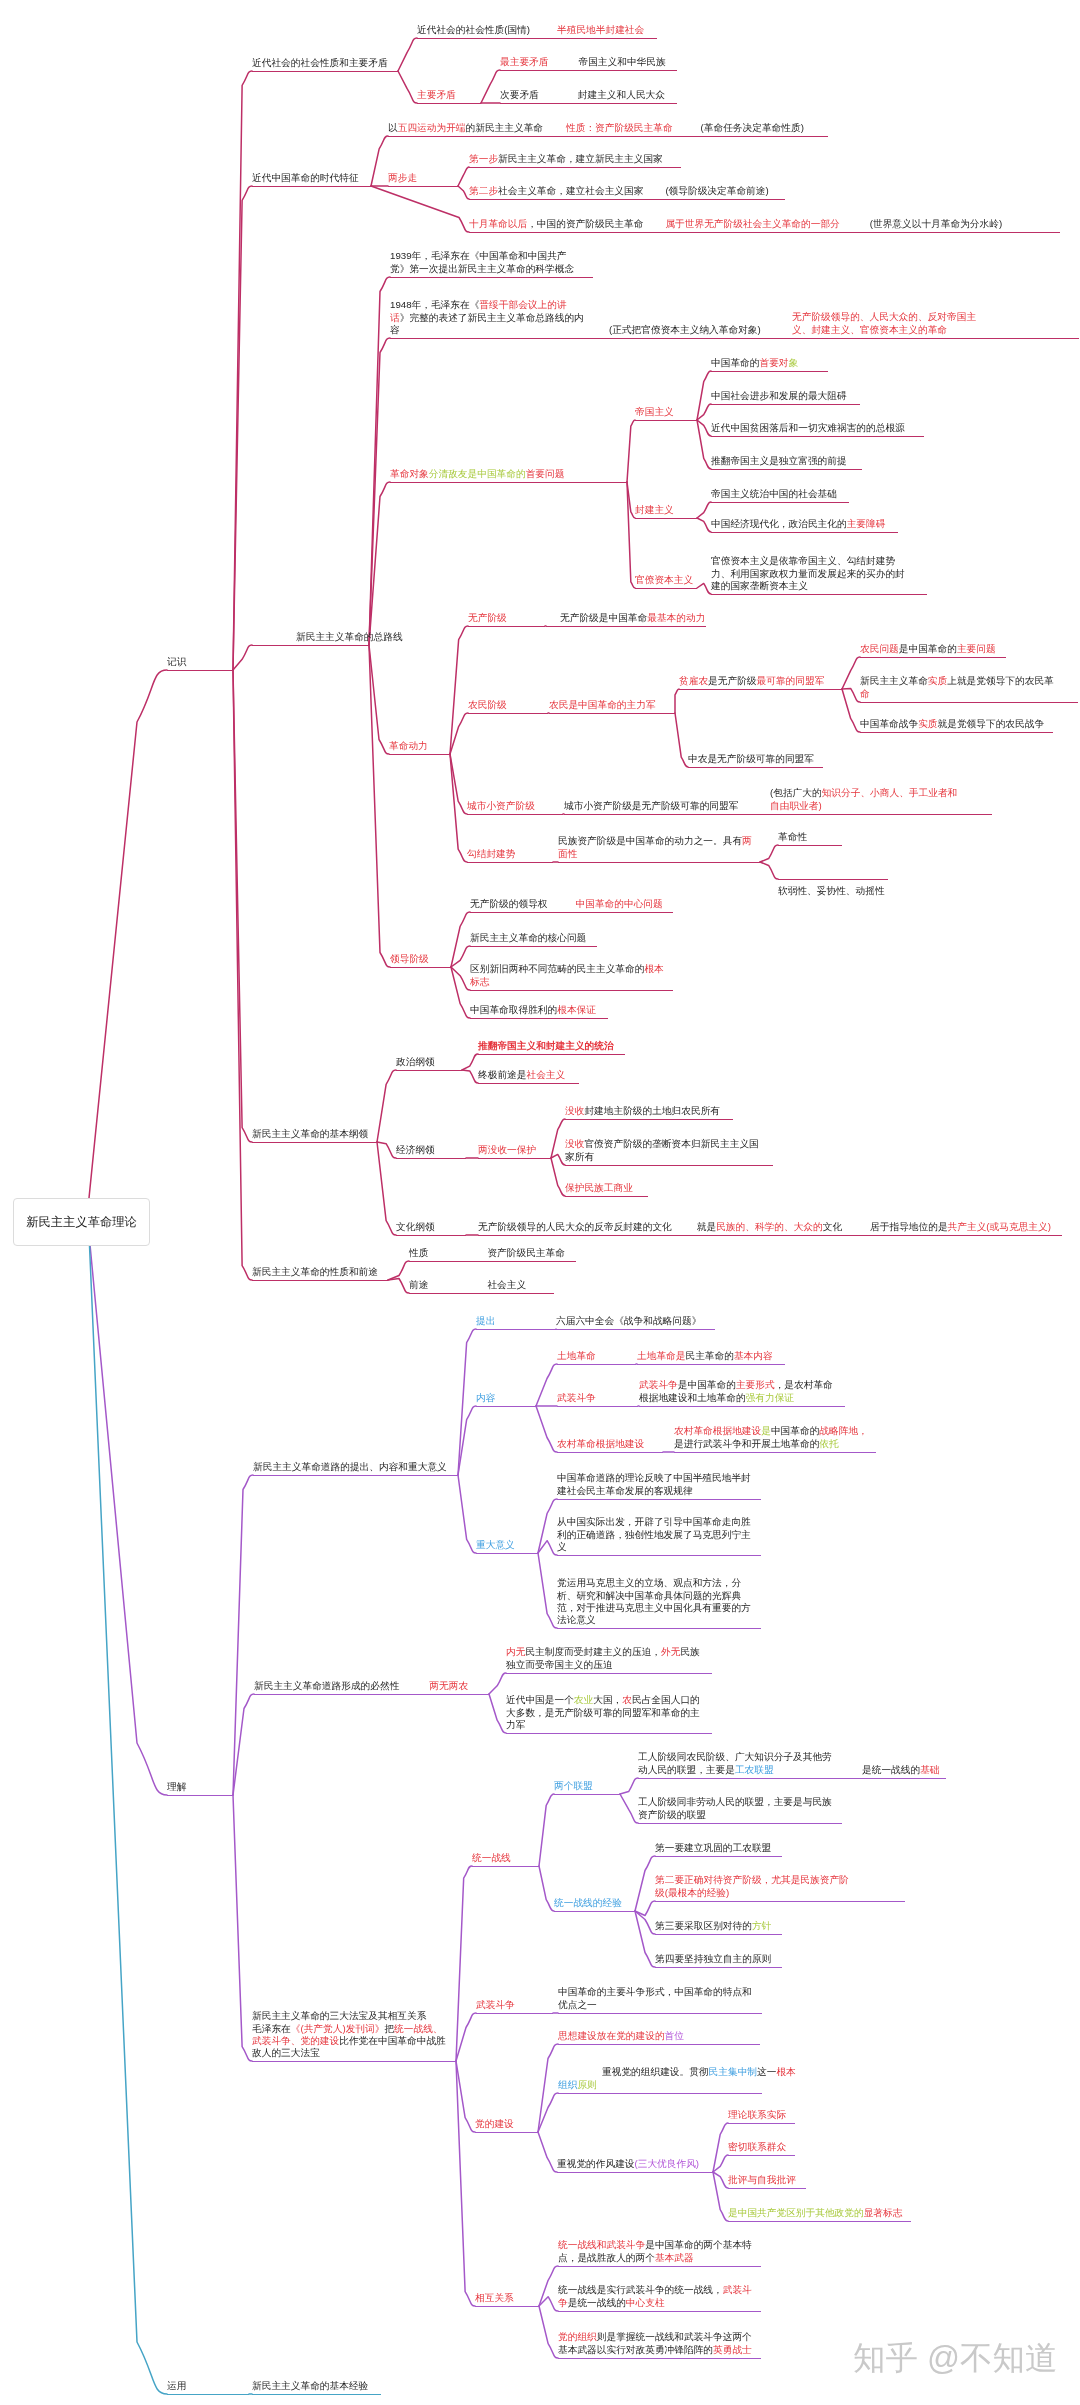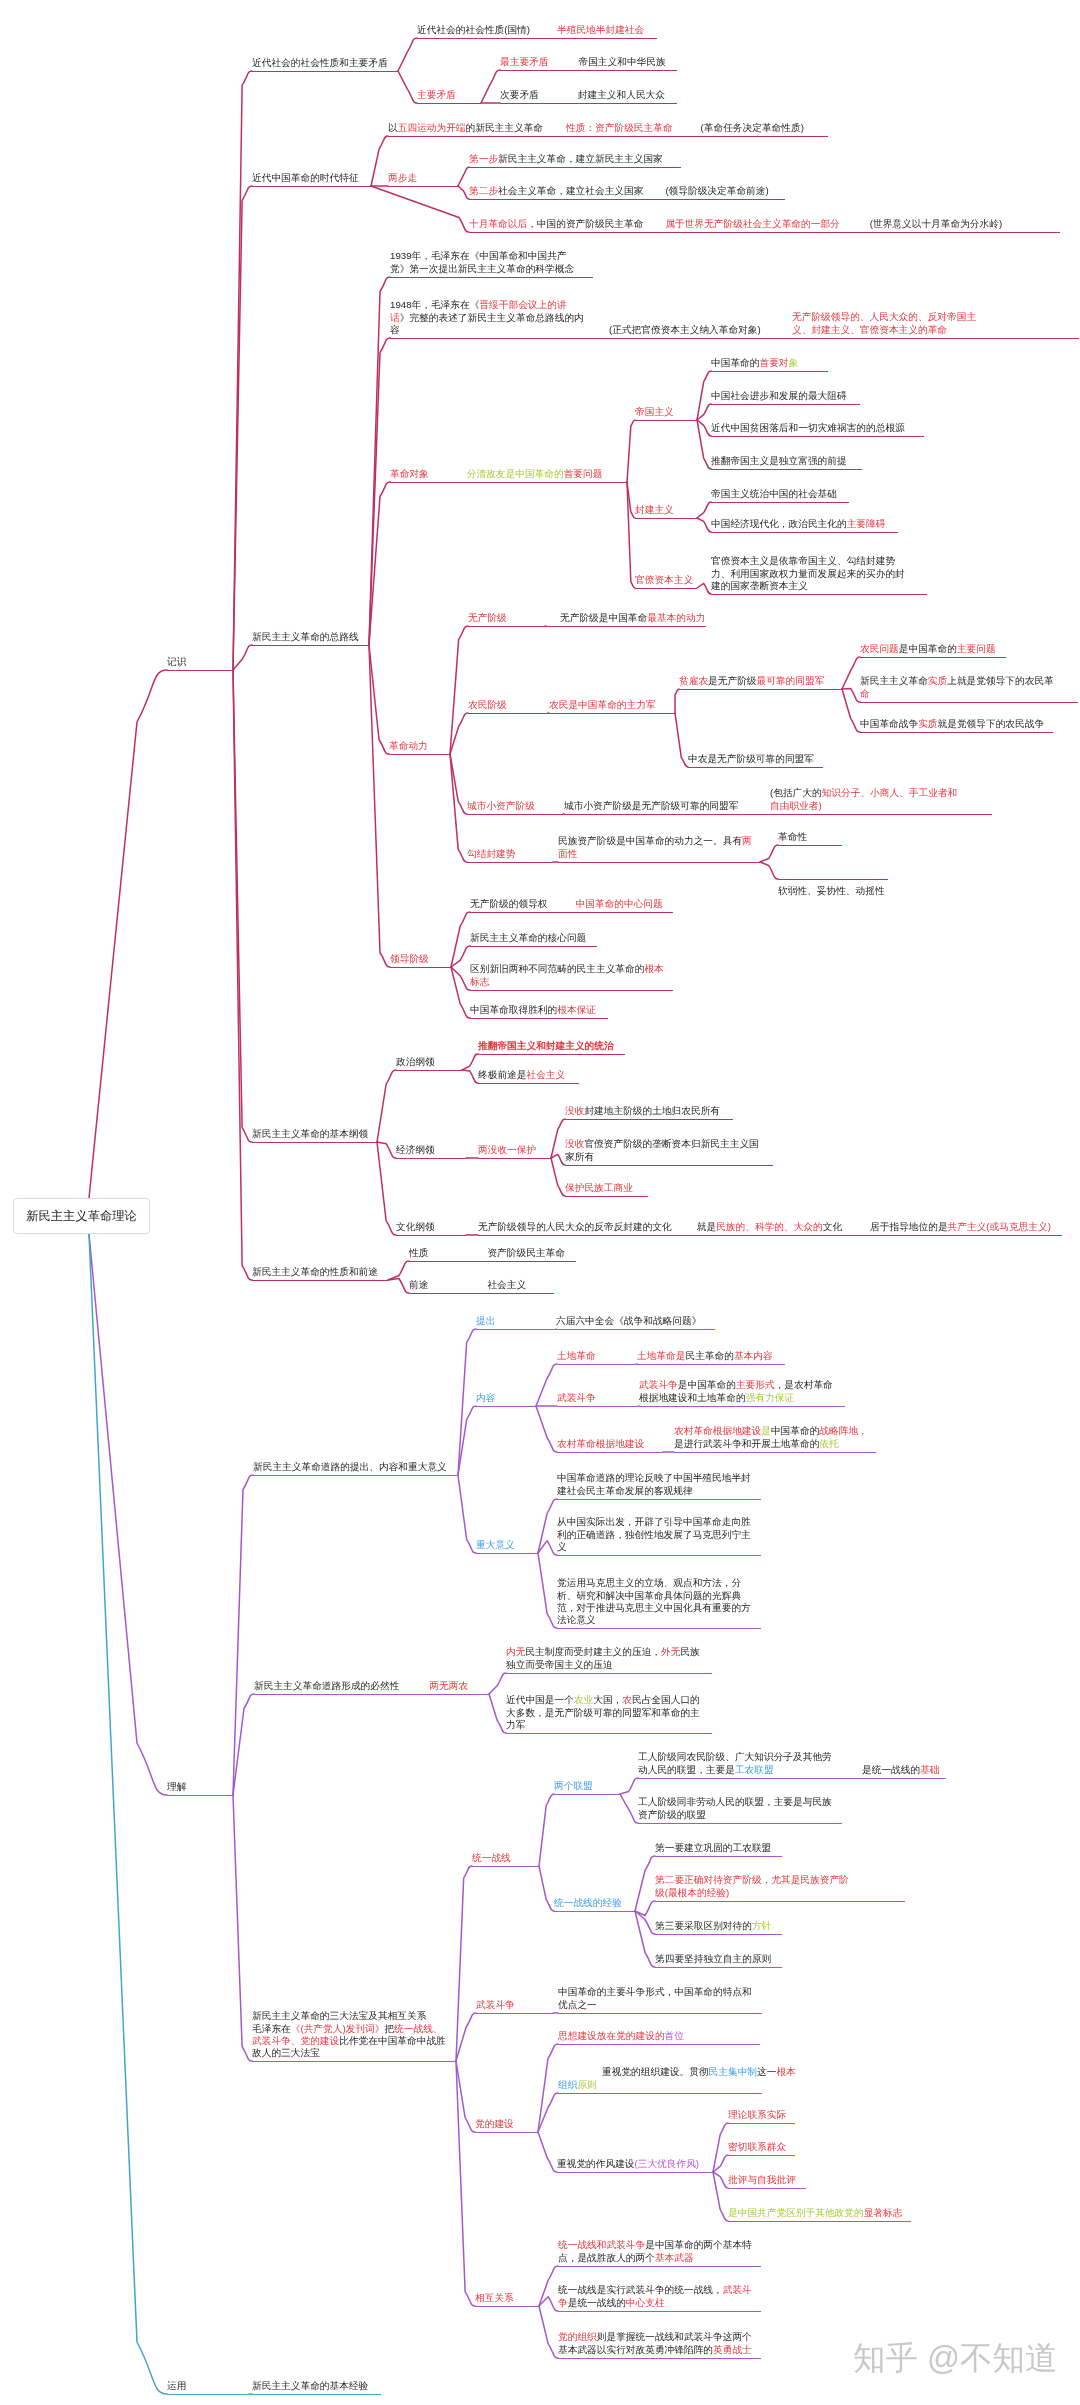--- a/index.html
+++ b/index.html
@@ -119,44 +119,44 @@
       <path d="M 713 2172 L 720.2 2134.31 C 725.0360000000001 2126.7323 724.1 2123 728 2123" fill="none" stroke="#a458c9" stroke-width="1.5" stroke-linecap="round" stroke-linejoin="round"></path>
       <path d="M 713 2172 L 720.2 2166.31 C 725.0360000000001 2158.7323 724.1 2155 728 2155" fill="none" stroke="#a458c9" stroke-width="1.5" stroke-linecap="round" stroke-linejoin="round"></path>
       <path d="M 713 2172 L 720.2 2176.69 C 725.0360000000001 2184.2677 724.1 2188 728 2188" fill="none" stroke="#a458c9" stroke-width="1.5" stroke-linecap="round" stroke-linejoin="round"></path>
       <path d="M 713 2172 L 720.2 2209.69 C 725.0360000000001 2217.2677 724.1 2221 728 2221" fill="none" stroke="#a458c9" stroke-width="1.5" stroke-linecap="round" stroke-linejoin="round"></path>
       <path d="M 456 2061 L 465.12 2291.674 C 471.2456 2301.27242 470.06 2306 475 2306" fill="none" stroke="#a458c9" stroke-width="1.5" stroke-linecap="round" stroke-linejoin="round"></path>
       <path d="M 539 2306 L 548.12 2280.326 C 554.2456 2270.72758 553.0600000000001 2266 558 2266" fill="none" stroke="#a458c9" stroke-width="1.5" stroke-linecap="round" stroke-linejoin="round"></path>
       <path d="M 539 2306 L 548.12 2296.674 C 554.2456 2306.27242 553.0600000000001 2311 558 2311" fill="none" stroke="#a458c9" stroke-width="1.5" stroke-linecap="round" stroke-linejoin="round"></path>
       <path d="M 539 2306 L 548.12 2343.674 C 554.2456 2353.27242 553.0600000000001 2358 558 2358" fill="none" stroke="#a458c9" stroke-width="1.5" stroke-linecap="round" stroke-linejoin="round"></path>
       <path d="M 249 2394 L 252 2394" fill="none" stroke="#45a4c6" stroke-width="1.5" stroke-linecap="round" stroke-linejoin="round"></path>
     </svg>
- <div id="rootbox" style="left: 13px; top: 1198px; width: 137px; height: 36px;">
+ <div id="rootbox" style="left: 13px; top: 1198px; width: 137px; height: 48px;">
       <span>新民主主义革命理论</span>
     </div>
  <div id="nodes">
       <div class="nd" style="left: 167px; top: 656.3px;"><div class="rw"><i style="color: rgb(31, 31, 31);">记识</i></div></div>
       <div class="nd" style="left: 167px; top: 1781.3px;"><div class="rw"><i style="color: rgb(31, 31, 31);">理解</i></div></div>
       <div class="nd" style="left: 167px; top: 2380.3px;"><div class="rw"><i style="color: rgb(31, 31, 31);">运用</i></div></div>
       <div class="nd" style="left: 252px; top: 57.3px;"><div class="rw"><i style="color: rgb(31, 31, 31);">近代社会的社会性质和主要矛盾</i></div></div>
       <div class="nd" style="left: 417px; top: 24.3px;"><div class="rw"><i style="color: rgb(31, 31, 31);">近代社会的社会性质(国情)</i><i style="color: rgb(229, 52, 60); margin-left: 27px;">半殖民地半封建社会</i></div></div>
       <div class="nd" style="left: 417px; top: 89.3px;"><div class="rw"><i style="color: rgb(229, 52, 60);">主要矛盾</i></div></div>
       <div class="nd" style="left: 500px; top: 56.3px;"><div class="rw"><i style="color: rgb(229, 52, 60);">最主要矛盾</i><i style="color: rgb(31, 31, 31); margin-left: 30px;">帝国主义和中华民族</i></div></div>
       <div class="nd" style="left: 500px; top: 89.3px;"><div class="rw"><i style="color: rgb(31, 31, 31);">次要矛盾</i><i style="color: rgb(31, 31, 31); margin-left: 39px;">封建主义和人民大众</i></div></div>
       <div class="nd" style="left: 252px; top: 172.3px;"><div class="rw"><i style="color: rgb(31, 31, 31);">近代中国革命的时代特征</i></div></div>
       <div class="nd" style="left: 388px; top: 122.3px;"><div class="rw"><i style="color: rgb(31, 31, 31);">以</i><i style="color: rgb(229, 52, 60);">五四运动为开端</i><i style="color: rgb(31, 31, 31);">的新民主主义革命</i><i style="color: rgb(229, 52, 60); margin-left: 23px;">性质：资产阶级民主革命</i><i style="color: rgb(31, 31, 31); margin-left: 28px;">(革命任务决定革命性质)</i></div></div>
       <div class="nd" style="left: 388px; top: 172.3px;"><div class="rw"><i style="color: rgb(229, 52, 60);">两步走</i></div></div>
       <div class="nd" style="left: 469px; top: 153.3px;"><div class="rw"><i style="color: rgb(229, 52, 60);">第一步</i><i style="color: rgb(31, 31, 31);">新民主主义革命，建立新民主主义国家</i></div></div>
       <div class="nd" style="left: 469px; top: 185.3px;"><div class="rw"><i style="color: rgb(229, 52, 60);">第二步</i><i style="color: rgb(31, 31, 31);">社会主义革命，建立社会主义国家</i><i style="color: rgb(31, 31, 31); margin-left: 22px;">(领导阶级决定革命前途)</i></div></div>
       <div class="nd" style="left: 469px; top: 218.3px;"><div class="rw"><i style="color: rgb(229, 52, 60);">十月革命以后</i><i style="color: rgb(31, 31, 31);">，中国的资产阶级民主革命</i><i style="color: rgb(229, 52, 60); margin-left: 22px;">属于世界无产阶级社会主义革命的一部分</i><i style="color: rgb(31, 31, 31); margin-left: 30px;">(世界意义以十月革命为分水岭)</i></div></div>
-      <div class="nd" style="left: 252px; top: 631.3px;"><div class="rw"><i style="color: rgb(31, 31, 31);">新民主主义革命的总路线</i></div></div>
+      <div class="nd" style="left: 252px; top: 631.3px;"><div class="rw"><i style="color: rgb(31, 31, 31); margin-left: 44px;">新民主主义革命的总路线</i></div></div>
       <div class="nd" style="left: 390px; top: 250.3px;"><div class="rw"><i style="color: rgb(31, 31, 31);">1939年，毛泽东在《中国革命和中国共产</i></div><div class="rw"><i style="color: rgb(31, 31, 31);">党》第一次提出新民主主义革命的科学概念</i></div></div>
       <div class="nd" style="left: 390px; top: 299.3px;"><div class="rw"><i style="color: rgb(31, 31, 31);">1948年，毛泽东在《</i><i style="color: rgb(229, 52, 60);">晋绥干部会议上的讲</i></div><div class="rw"><i style="color: rgb(229, 52, 60);">话</i><i style="color: rgb(31, 31, 31);">》完整的表述了新民主主义革命总路线的内</i></div><div class="rw"><i style="color: rgb(31, 31, 31);">容</i></div></div>
       <div class="nd" style="left: 609px; top: 324.3px;"><div class="rw"><i style="color: rgb(31, 31, 31);">(正式把官僚资本主义纳入革命对象)</i></div></div>
       <div class="nd" style="left: 792px; top: 311.3px;"><div class="rw"><i style="color: rgb(229, 52, 60);">无产阶级领导的、人民大众的、反对帝国主</i></div><div class="rw"><i style="color: rgb(229, 52, 60);">义、封建主义、官僚资本主义的革命</i></div></div>
-      <div class="nd" style="left: 390px; top: 468.3px;"><div class="rw"><i style="color: rgb(229, 52, 60);">革命对象</i><i style="color: rgb(168, 201, 60); margin-left: 38px;">分清敌友是中国革命的</i><i style="color: rgb(229, 52, 60);">首要问题</i></div></div>
+      <div class="nd" style="left: 390px; top: 468.3px;"><div class="rw"><i style="color: rgb(229, 52, 60);">革命对象</i><i style="color: rgb(168, 201, 60); ">分清敌友是中国革命的</i><i style="color: rgb(229, 52, 60);">首要问题</i></div></div>
       <div class="nd" style="left: 635px; top: 406.3px;"><div class="rw"><i style="color: rgb(229, 52, 60);">帝国主义</i></div></div>
       <div class="nd" style="left: 711px; top: 357.3px;"><div class="rw"><i style="color: rgb(31, 31, 31);">中国革命的</i><i style="color: rgb(229, 52, 60);">首要对</i><i style="color: rgb(168, 201, 60);">象</i></div></div>
       <div class="nd" style="left: 711px; top: 390.3px;"><div class="rw"><i style="color: rgb(31, 31, 31);">中国社会进步和发展的最大阻碍</i></div></div>
       <div class="nd" style="left: 711px; top: 422.3px;"><div class="rw"><i style="color: rgb(31, 31, 31);">近代中国贫困落后和一切灾难祸害的的总根源</i></div></div>
       <div class="nd" style="left: 711px; top: 455.3px;"><div class="rw"><i style="color: rgb(31, 31, 31);">推翻帝国主义是独立富强的前提</i></div></div>
       <div class="nd" style="left: 635px; top: 504.3px;"><div class="rw"><i style="color: rgb(229, 52, 60);">封建主义</i></div></div>
       <div class="nd" style="left: 711px; top: 488.3px;"><div class="rw"><i style="color: rgb(31, 31, 31);">帝国主义统治中国的社会基础</i></div></div>
       <div class="nd" style="left: 711px; top: 518.3px;"><div class="rw"><i style="color: rgb(31, 31, 31);">中国经济现代化，政治民主化的</i><i style="color: rgb(229, 52, 60);">主要障碍</i></div></div>
       <div class="nd" style="left: 635px; top: 574.3px;"><div class="rw"><i style="color: rgb(229, 52, 60);">官僚资本主义</i></div></div>
       <div class="nd" style="left: 711px; top: 555.3px;"><div class="rw"><i style="color: rgb(31, 31, 31);">官僚资本主义是依靠帝国主义、勾结封建势</i></div><div class="rw"><i style="color: rgb(31, 31, 31);">力、利用国家政权力量而发展起来的买办的封</i></div><div class="rw"><i style="color: rgb(31, 31, 31);">建的国家垄断资本主义</i></div></div>

